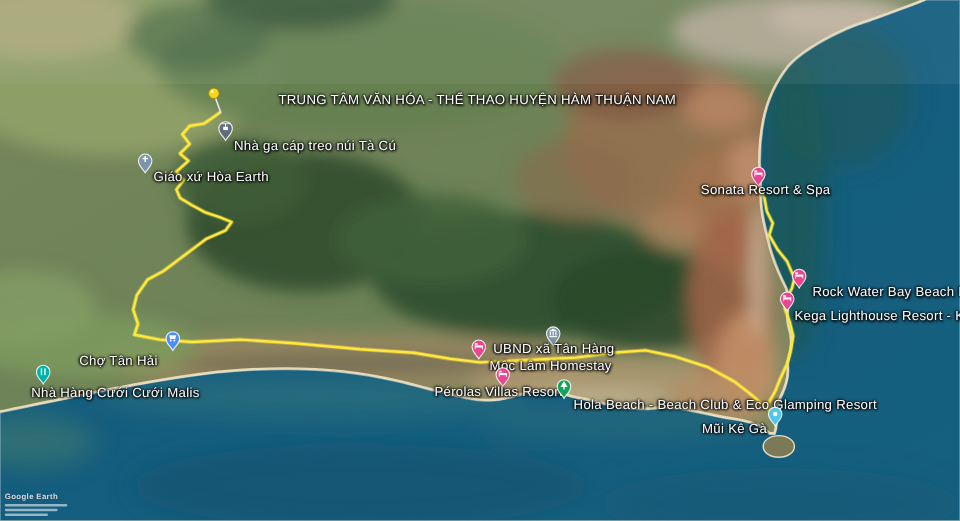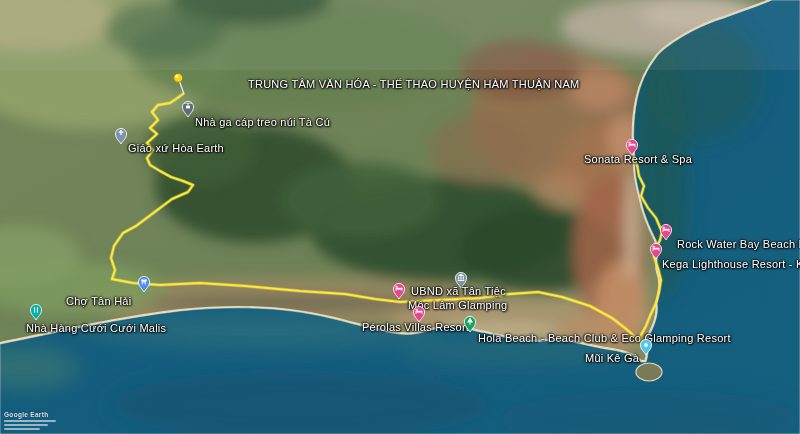--- a/index.html
+++ b/index.html
@@ -135,21 +135,21 @@
 
     <rect x="0" y="0" width="800" height="70" fill="#cdd6d8" opacity=".08"></rect>
   </svg>
 
   <div id="labels-layer">
       <svg width="26" height="26" viewBox="-13 -24 26 26" class="marker" style="left: 171px; top: 69px;">
         <path d="M0 1 L -5 -13" stroke="#e9e9e9" stroke-width="1.3" fill="none"></path>
         <circle cx="-5.8" cy="-15.2" r="4.4" fill="#f7d617" stroke="#9c8400" stroke-width="0.7"></circle>
         <circle cx="-7.2" cy="-16.6" r="1.3" fill="#fff" opacity="0.8"></circle>
       </svg>
-      <div class="map-label" style="left: 206px; top: 78px; padding-left: 42px;">TRUNG TÂM VĂN HÓA - THỂ THAO HUYỆN HÀM THUẬN NAM</div>
+      <div class="map-label" style="left: 190px; top: 78px; padding-left: 42px;">TRUNG TÂM VĂN HÓA - THỂ THAO HUYỆN HÀM THUẬN NAM</div>
       <svg width="26" height="26" viewBox="-13 -24 26 26" class="marker" style="left: 175px; top: 92px;">
         <path d="M0 1 C -1.6 -2.2 -5.6 -4.4 -5.6 -9 A 5.6 5.6 0 1 1 5.6 -9 C 5.6 -4.4 1.6 -2.2 0 1 Z" fill="#5e6d78" stroke="rgba(255,255,255,.9)" stroke-width="0.9"></path>
         <g fill="#fff">
           <rect x="-2" y="-10.4" width="4" height="2.8"></rect>
           <rect x="-0.4" y="-13" width="0.8" height="2.6"></rect>
           <rect x="-4" y="-13.2" width="8" height="0.7"></rect>
         </g>
       </svg>
       <div class="map-label" style="left: 195px; top: 116px;">Nhà ga cáp treo núi Tà Cú</div>
       <svg width="26" height="26" viewBox="-13 -24 26 26" class="marker" style="left: 108px; top: 119px;">
@@ -180,31 +180,31 @@
       <svg width="26" height="26" viewBox="-13 -24 26 26" class="marker" style="left: 448px; top: 263px;">
         <path d="M0 1 C -1.6 -2.2 -5.6 -4.4 -5.6 -9 A 5.6 5.6 0 1 1 5.6 -9 C 5.6 -4.4 1.6 -2.2 0 1 Z" fill="#7d93a8" stroke="rgba(255,255,255,.9)" stroke-width="0.9"></path>
         <g fill="#fff">
           <path d="M0 -13.2 L3.4 -11 H-3.4 Z"></path>
           <rect x="-2.8" y="-10.6" width="1" height="3.2"></rect>
           <rect x="-0.5" y="-10.6" width="1" height="3.2"></rect>
           <rect x="1.8" y="-10.6" width="1" height="3.2"></rect>
           <rect x="-3.2" y="-7" width="6.4" height="1"></rect>
         </g>
       </svg>
-      <div class="map-label" style="left: 411px; top: 285px;">UBND xã Tân Tiệc</div>
+      <div class="map-label" style="left: 411px; top: 285px;">UBND xã Tân Hàng</div>
       <svg width="26" height="26" viewBox="-13 -24 26 26" class="marker" style="left: 386px; top: 274px;">
         <path d="M0 1 C -1.6 -2.2 -5.6 -4.4 -5.6 -9 A 5.6 5.6 0 1 1 5.6 -9 C 5.6 -4.4 1.6 -2.2 0 1 Z" fill="#e8468f" stroke="rgba(255,255,255,.9)" stroke-width="0.9"></path>
         <g fill="#fff">
           <rect x="-3.4" y="-10.2" width="6.8" height="1.8"></rect>
           <rect x="-3.4" y="-12" width="2.4" height="1.4"></rect>
           <rect x="-3.4" y="-8.4" width="0.8" height="1.4"></rect>
           <rect x="2.6" y="-8.4" width="0.8" height="1.4"></rect>
         </g>
       </svg>
-      <div class="map-label" style="left: 408px; top: 299px;">Mộc Lâm Glamping</div>
+      <div class="map-label" style="left: 408px; top: 299px;">Mộc Lâm Homestay</div>
       <svg width="26" height="26" viewBox="-13 -24 26 26" class="marker" style="left: 406px; top: 297px;">
         <path d="M0 1 C -1.6 -2.2 -5.6 -4.4 -5.6 -9 A 5.6 5.6 0 1 1 5.6 -9 C 5.6 -4.4 1.6 -2.2 0 1 Z" fill="#e8468f" stroke="rgba(255,255,255,.9)" stroke-width="0.9"></path>
         <g fill="#fff">
           <rect x="-3.4" y="-10.2" width="6.8" height="1.8"></rect>
           <rect x="-3.4" y="-12" width="2.4" height="1.4"></rect>
           <rect x="-3.4" y="-8.4" width="0.8" height="1.4"></rect>
           <rect x="2.6" y="-8.4" width="0.8" height="1.4"></rect>
         </g>
       </svg>
       <div class="map-label" style="left: 362px; top: 321px;">Pérolas Villas Resort</div>

